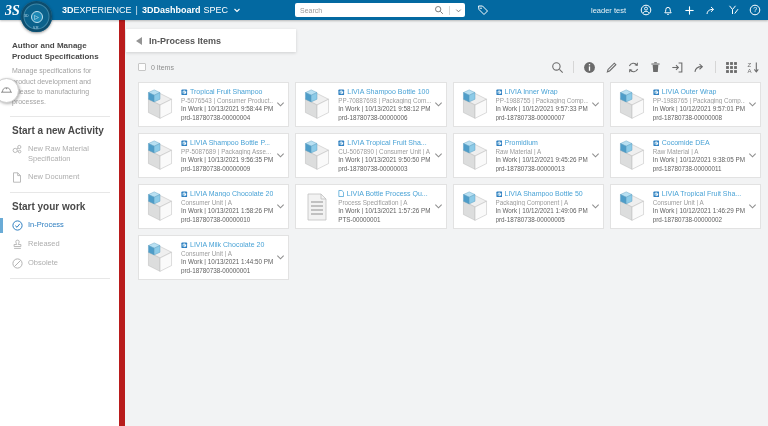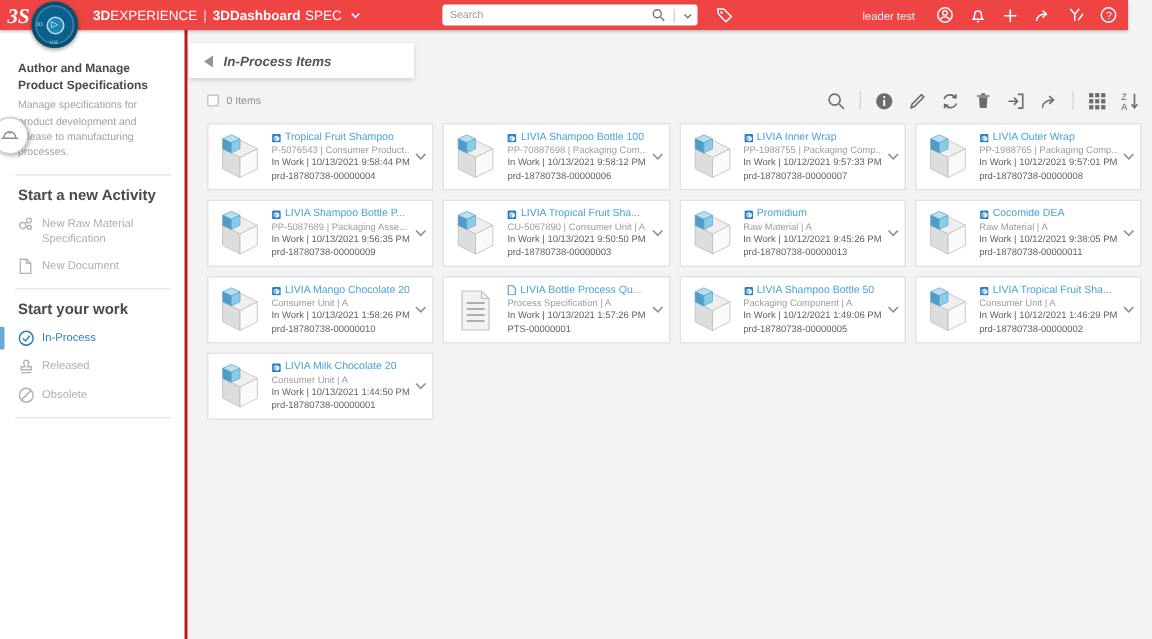--- a/index.html
+++ b/index.html
@@ -1,20 +1,20 @@
 <!DOCTYPE html>
 <html><head>
 <meta charset="utf-8">
 <style>
   * { margin:0; padding:0; box-sizing:border-box; }
   html,body { width:768px; height:426px; overflow:hidden; background:#f2f3f4;
               font-family:"Liberation Sans", sans-serif; }
 
   
-  .topbar { position:absolute; top:0; left:0; right:16px; height:20px; background:#ef4444;
+  .topbar { position:absolute; top:0; left:0; right:0; height:20px; background:#0369a1;
             z-index:40; box-shadow:0 1px 2px rgba(0,0,0,.25); }
   .ds-logo { position:absolute; left:4px; top:1px; }
   .compass { position:absolute; left:21px; top:1px; width:31px; height:31px; border-radius:50%;
              background:#0b618b; box-shadow:inset 0 0 0 2.5px #0d4d6e, inset 0 0 0 3.5px #3e87a8, 0 1px 3px rgba(0,0,0,.45);
              z-index:45; }
   .compass-play { position:absolute; left:9.5px; top:9.5px; width:12px; height:12px; border-radius:50%;
                   background:#1d88b5; border:1px solid #bfe0ee; color:#fff; font-size:6px;
                   display:flex; align-items:center; justify-content:center; line-height:1; }
   .compass-3d { position:absolute; left:3px; top:13px; font-size:3.5px; color:#bcd9e8; }
   .compass-vr { position:absolute; left:12px; bottom:2.5px; font-size:3.5px; color:#bcd9e8; }
@@ -30,40 +30,40 @@
   .searchbox input::placeholder { color:#9a9a9a; }
   .search-div { width:1px; height:9px; background:#d7d7d7; margin:0 2px; }
   .search-btn, .search-chev { display:flex; align-items:center; padding:0 3px; cursor:pointer; }
   .tag-btn { position:absolute; left:477px; top:4px; display:flex; }
   .top-right { position:absolute; right:7px; top:0; height:20px; display:flex; align-items:center; gap:10px; }
   .user-name { color:#e9f1f5; font-size:7.5px; margin-right:4px; }
   .tb-ic { display:flex; align-items:center; }
 
   
   .sidebar { position:absolute; top:20px; left:0; width:125px; bottom:0; background:#fff;
-             border-right:2px solid #b91c1c; padding:20px 9px 0 12px; z-index:10; }
+             border-right:6px solid #b91c1c; padding:20px 9px 0 12px; z-index:10; }
   .sb-title { font-size:8px; font-weight:bold; color:#4a4a4a; line-height:1.4; }
   .sb-desc { font-size:7px; color:#a2a2a2; line-height:1.45; margin-top:4px; }
   .sb-divider { border-top:1px solid #e7e7e7; margin:9px 0 8px -2px; }
   .sb-heading { font-size:10px; font-weight:bold; color:#4a4a4a; margin-bottom:3px; }
   .sb-item { display:flex; gap:5px; align-items:flex-start; margin:8px 0; font-size:7.5px;
              color:#aeaeae; line-height:1.35; cursor:pointer; }
   .sb-item .ic { width:11px; flex:none; display:flex; margin-top:0; }
   .sb-item.active { color:#2d7ec0; position:relative; }
   .sb-item.active::before { content:""; position:absolute; left:-12px; top:-2px; height:15px;
                             width:3px; background:#6aabd6; }
   .helmet { position:absolute; left:-6px; top:58px; width:25px; height:25px; border-radius:50%;
             background:#fff; border:1px solid #cfcfcf; box-shadow:1px 1px 3px rgba(0,0,0,.3);
             display:flex; align-items:center; justify-content:center; z-index:15; cursor:pointer; }
 
   
   .main { position:absolute; top:20px; left:126px; right:0; bottom:0; }
-  .title-panel { position:absolute; left:0; top:9px; width:150px; height:23px; background:#fff;
+  .title-panel { position:absolute; left:0; top:9px; width:170px; height:23px; background:#fff;
                  box-shadow:0 1px 3px rgba(0,0,0,.15); display:flex; align-items:center;
-                 gap:7px; padding-left:10px;font-style:italic; }
+                 gap:7px; padding-left:10px; }
   .back-tri { width:0; height:0; border-top:4.5px solid transparent; border-bottom:4.5px solid transparent;
               border-right:6px solid #949494; cursor:pointer; }
   .page-title { font-size:9px; font-weight:bold; color:#565656; }
   .sub-bar { position:absolute; top:38px; left:12px; right:8px; height:18px; display:flex;
              align-items:center; justify-content:space-between; }
   .count-wrap { display:flex; align-items:center; gap:5px; }
   .checkbox { width:8px; height:8px; border:1px solid #c6c6c6; background:#fdfdfd; border-radius:1px;
               cursor:pointer; }
   .count-label { font-size:7px; color:#8e8e8e; }
   .toolbar { display:flex; align-items:center; gap:9px; }

